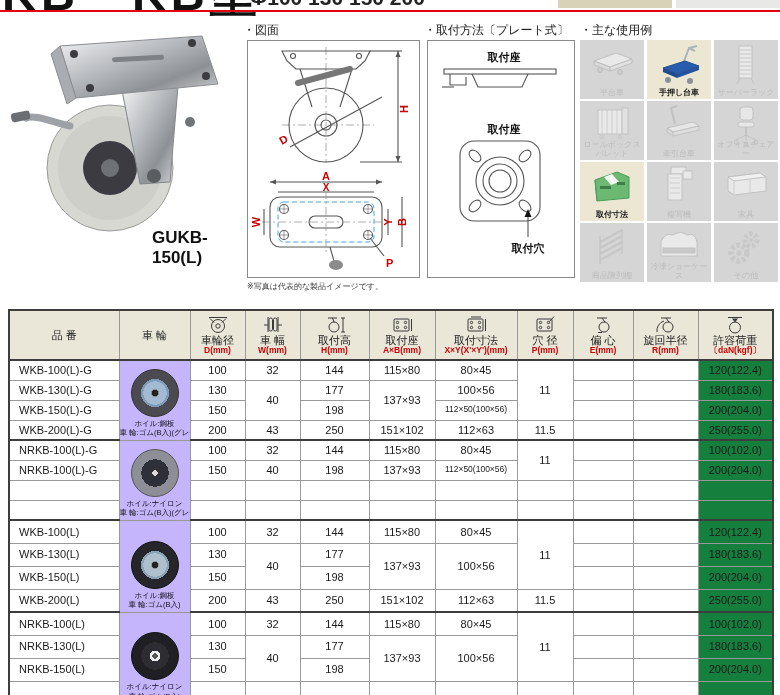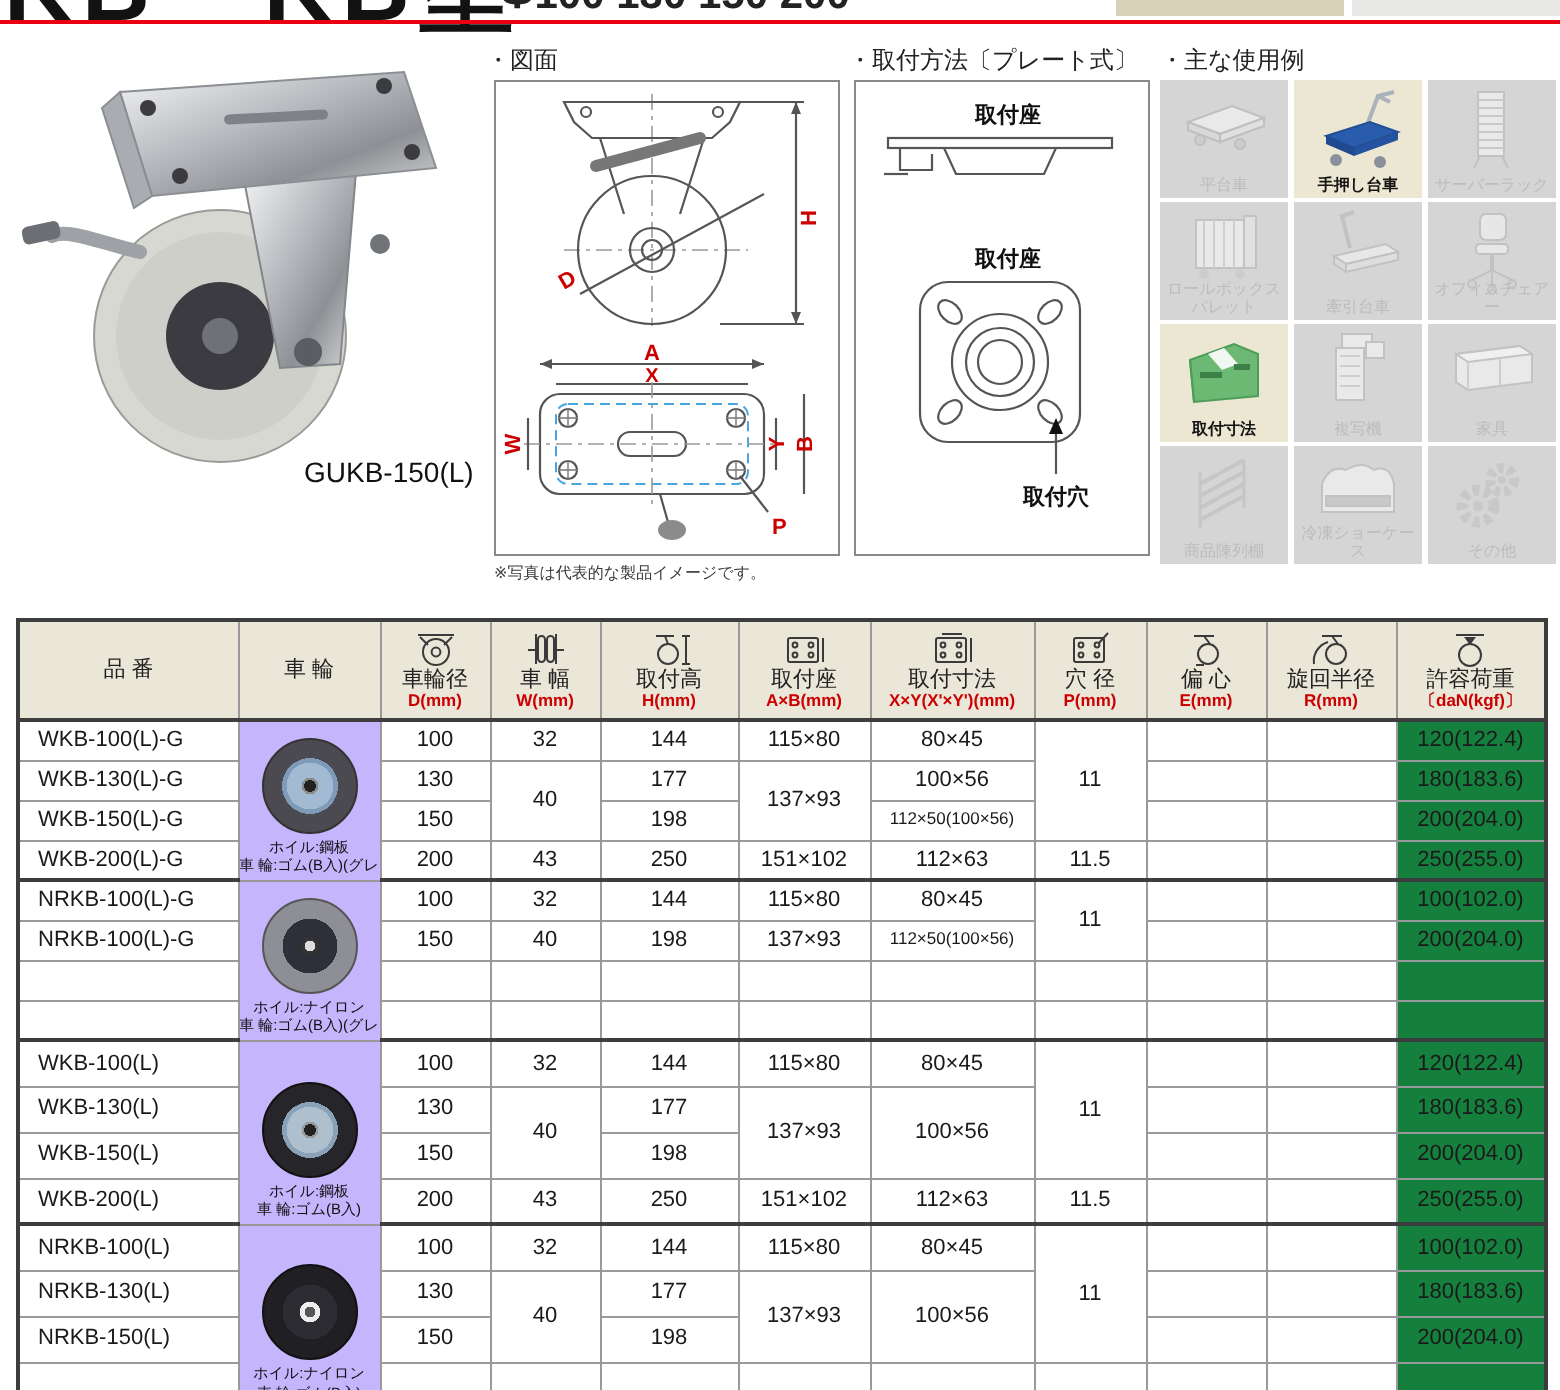--- a/index.html
+++ b/index.html
@@ -11,21 +11,21 @@
   .top-sizes{position:absolute;left:250px;top:-14px;font-size:21px;font-weight:bold;color:#232323;white-space:nowrap;}
   .tabA{position:absolute;left:558px;top:0;width:114px;height:8px;background:#d8d2b8;}
   .tabB{position:absolute;left:676px;top:0;width:104px;height:8px;background:#e8e8e6;}
   .red-rule{position:absolute;left:0;top:10px;width:780px;height:2px;background:#e60012;}
   
   .sec-label{position:absolute;font-size:12px;font-weight:normal;color:#222;white-space:nowrap;}
   #lbl-drawing{left:243px;top:22px;}
   #lbl-mounting{left:424px;top:22px;}
   #lbl-usage{left:580px;top:22px;}
   .photo{position:absolute;left:4px;top:30px;width:238px;height:214px;}
-  .photo-cap{position:absolute;left:148px;top:198px;font-size:14px;font-weight:normal;color:#111;}
+  .photo-cap{position:absolute;left:148px;top:198px;font-size:17px;font-weight:bold;color:#111;}
   .drawing-box{position:absolute;left:247px;top:40px;width:171px;height:236px;border:1px solid #8a8a8a;background:#fff;}
   .note{position:absolute;left:247px;top:281px;font-size:8px;color:#3a3a3a;}
   .mounting-box{position:absolute;left:427px;top:40px;width:146px;height:236px;border:1px solid #8a8a8a;background:#fff;}
   .usage-grid{position:absolute;left:580px;top:40px;width:216px;display:grid;
               grid-template-columns:repeat(3,64px);grid-auto-rows:59px;gap:2px 3px;}
   .tile{position:relative;background:#d5d5d5;overflow:hidden;}
   .tile.active{background:#ece7d2;}
   .tile .ticon{position:absolute;left:50%;top:3px;transform:translateX(-50%);}
   .tile .lbl{position:absolute;left:1px;right:1px;bottom:2px;text-align:center;font-size:8px;
              line-height:1.15;color:#bcbcbc;}

